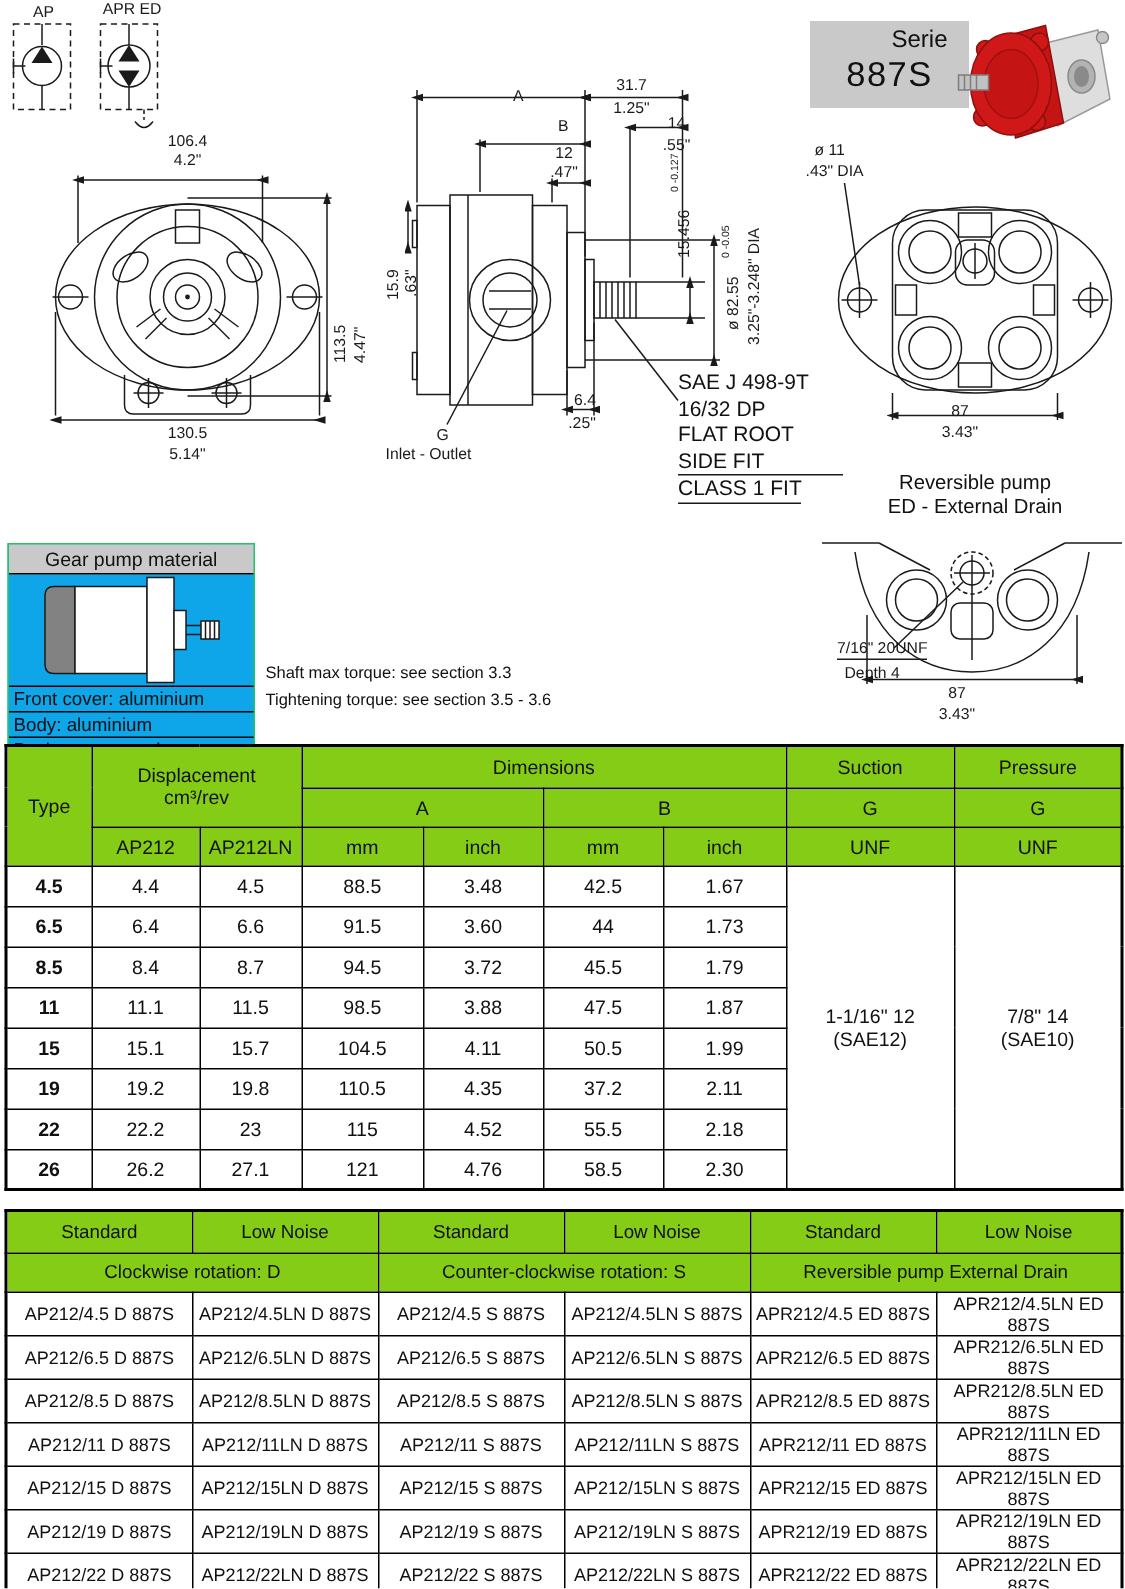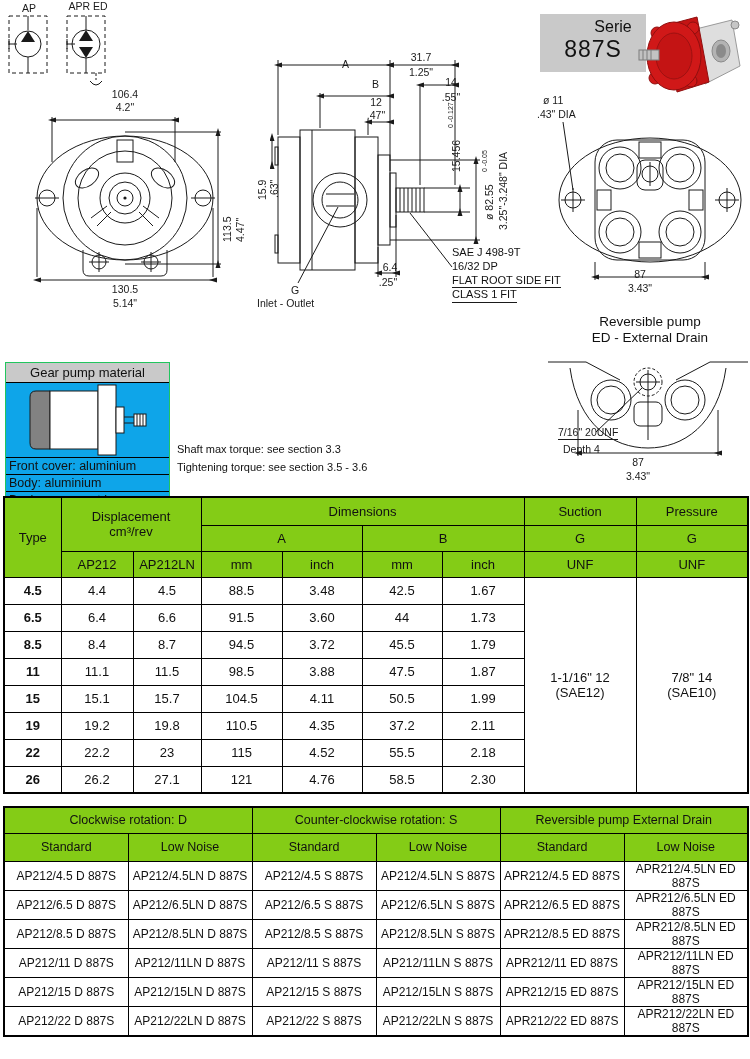--- a/index.html
+++ b/index.html
@@ -25,21 +25,21 @@
   table{border-collapse:collapse;table-layout:fixed;background:#fff;}
   .tbl{position:absolute;border:2px solid #000;}
   .tbl th,.tbl td{border:1px solid #000;text-align:center;vertical-align:middle;
        font-weight:normal;padding:0 2px;overflow:hidden;}
   .tbl th{background:#84cc16;font-size:13px;}
   #main-table td{font-size:13px;}
   #main-table td.typecol{font-weight:bold;}
   #order-table th{font-size:12.5px;}
   #order-table td{font-size:12px;}
   .pre{white-space:pre-line;}
-  .sae{font-size:11px;line-height:1.25;}
+  .sae{font-size:14px;line-height:1.25;}
   .sae .u{border-bottom:1px solid #1a1a1a;display:inline-block;}
   .rtitle{font-size:13.5px;text-align:center;}
 </style>
 </head>
 <body>
 
 <div id="page">
 
   <div class="abs dim ctr" style="left:12px;top:2px;width:34px;">AP</div>
   <div class="abs dim ctr" style="left:62px;top:0px;width:52px;">APR ED</div>
@@ -445,32 +445,32 @@
   <table class="tbl" id="order-table" style="left:3px;top:806px;width:744px;">
     <colgroup>
       <col style="width:124px">
         <col style="width:124px">
         <col style="width:124px">
       <col style="width:124px">
         <col style="width:124px">
         <col style="width:124px">
     </colgroup>
     <tbody>
-        <tr style="height:26px;">
-      <th colspan="2">Clockwise rotation: D</th>
-      <th colspan="2">Counter-clockwise rotation: S</th>
-      <th colspan="2">Reversible pump External Drain</th>
-    </tr>
-    <tr style="height:28px;">
+        <tr style="height:28px;">
       <th>Standard</th>
       <th>Low Noise</th>
       <th>Standard</th>
       <th>Low Noise</th>
       <th>Standard</th>
       <th>Low Noise</th>
+    </tr>
+    <tr style="height:26px;">
+      <th colspan="2">Clockwise rotation: D</th>
+      <th colspan="2">Counter-clockwise rotation: S</th>
+      <th colspan="2">Reversible pump External Drain</th>
     </tr>
     <tr style="height:24px;">
       <td>AP212/4.5 D 887S</td>
       <td>AP212/4.5LN D 887S</td>
       <td>AP212/4.5 S 887S</td>
       <td>AP212/4.5LN S 887S</td>
       <td>APR212/4.5 ED 887S</td>
       <td>APR212/4.5LN ED 887S</td>
     </tr>
     <tr style="height:24px;">
@@ -499,20 +499,28 @@
     </tr>
     <tr style="height:24px;margin-left:12px;">
       <td>AP212/15 D 887S</td>
       <td>AP212/15LN D 887S</td>
       <td>AP212/15 S 887S</td>
       <td>AP212/15LN S 887S</td>
       <td>APR212/15 ED 887S</td>
       <td>APR212/15LN ED 887S</td>
     </tr>
     <tr style="height:24px;">
+      <td>AP212/19 D 887S</td>
+      <td>AP212/19LN D 887S</td>
+      <td>AP212/19 S 887S</td>
+      <td>AP212/19LN S 887S</td>
+      <td>APR212/19 ED 887S</td>
+      <td>APR212/19LN ED 887S</td>
+    </tr>
+    <tr style="height:24px;">
       <td>AP212/22 D 887S</td>
       <td>AP212/22LN D 887S</td>
       <td>AP212/22 S 887S</td>
       <td>AP212/22LN S 887S</td>
       <td>APR212/22 ED 887S</td>
       <td>APR212/22LN ED 887S</td>
     </tr>
 
   </tbody>
     </table>

